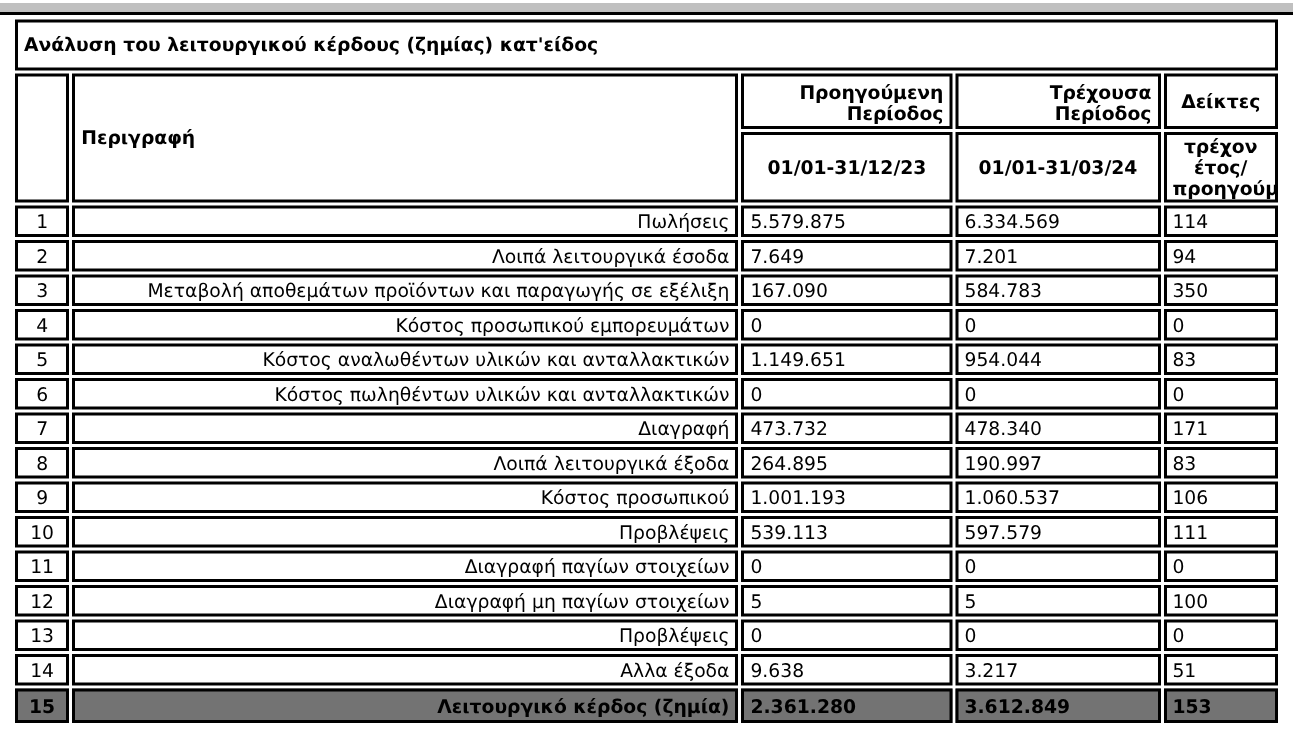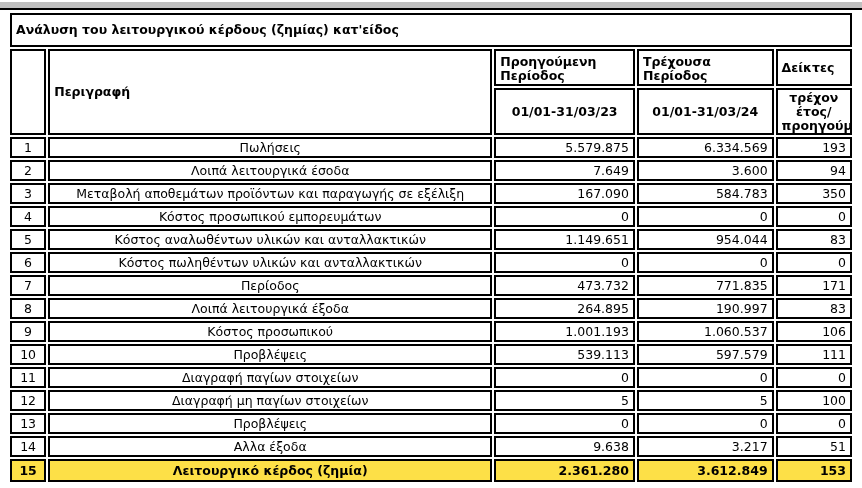--- a/index.html
+++ b/index.html
@@ -58,27 +58,28 @@
   .title-cell {
     height: 34px;
     text-align: left;
     font-weight: bold;
     font-size: 13.5px;
   }
 
   
   .hdr-period {
     height: 37px;
-    text-align: left;
+    text-align: right;
     font-weight: bold;
     font-size: 13px;
     vertical-align: top;
     padding-top: 2px !important;
   }
   .hdr-deiktes {
+    text-align: center;
     font-weight: bold;
     font-size: 13px;
     vertical-align: middle;
   }
   .hdr-desc {
     font-weight: bold;
     font-size: 13px;
     vertical-align: middle;
   }
   .hdr-dates {
@@ -99,31 +100,30 @@
   }
   .hdr-blank-idx { }
 
   
   tr.datarow td { height: 21px; }
   .idx {
     text-align: center;
     font-size: 12.5px;
   }
   .desc {
-    text-align: center;
+    text-align: right;
     font-size: 12.5px;
   }
   .num {
-    text-align: right;
     font-size: 12.5px;
   }
   .green { background: #ccffcc; }
   tr.total td {
     font-weight: bold;
-    background: #fde047;
+    background: #737373;
     height: 23px;
   }
 </style>
 </head>
 <body>
 
 <div class="topbar"></div>
 
 <div class="sheet">
   <table class="grid">
@@ -139,38 +139,38 @@
         <td class="title-cell" colspan="5">Ανάλυση του λειτουργικού κέρδους (ζημίας) κατ'είδος</td>
       </tr>
       <tr>
         <td class="hdr-blank-idx" rowspan="2"></td>
         <td class="hdr-desc" rowspan="2">Περιγραφή</td>
         <td class="hdr-period">Προηγούμενη Περίοδος</td>
         <td class="hdr-period">Τρέχουσα Περίοδος</td>
         <td class="hdr-deiktes">Δείκτες</td>
       </tr>
       <tr>
-        <td class="hdr-dates">01/01-31/03/23</td>
+        <td class="hdr-dates">01/01-31/12/23</td>
         <td class="hdr-dates">01/01-31/03/24</td>
         <td class="hdr-small">τρέχον έτος/προηγούμενο</td>
       </tr>
     </tbody>
     <tbody id="rows-body">
         <tr class="datarow">
           <td class="idx">1</td>
           <td class="desc">Πωλήσεις</td>
           <td class="num green">5.579.875</td>
           <td class="num green">6.334.569</td>
-          <td class="num">193</td>
+          <td class="num">114</td>
         </tr>
         <tr class="datarow">
           <td class="idx">2</td>
           <td class="desc">Λοιπά λειτουργικά έσοδα</td>
           <td class="num green">7.649</td>
-          <td class="num green">3.600</td>
+          <td class="num green">7.201</td>
           <td class="num">94</td>
         </tr>
         <tr class="datarow">
           <td class="idx">3</td>
           <td class="desc">Μεταβολή αποθεμάτων προϊόντων και παραγωγής σε εξέλιξη</td>
           <td class="num green">167.090</td>
           <td class="num green">584.783</td>
           <td class="num">350</td>
         </tr>
         <tr class="datarow">
@@ -189,23 +189,23 @@
         </tr>
         <tr class="datarow">
           <td class="idx">6</td>
           <td class="desc">Κόστος πωληθέντων υλικών και ανταλλακτικών</td>
           <td class="num green">0</td>
           <td class="num green">0</td>
           <td class="num">0</td>
         </tr>
         <tr class="datarow">
           <td class="idx">7</td>
-          <td class="desc">Περίοδος</td>
+          <td class="desc">Διαγραφή</td>
           <td class="num green">473.732</td>
-          <td class="num green">771.835</td>
+          <td class="num green">478.340</td>
           <td class="num">171</td>
         </tr>
         <tr class="datarow">
           <td class="idx">8</td>
           <td class="desc">Λοιπά λειτουργικά έξοδα</td>
           <td class="num green">264.895</td>
           <td class="num green">190.997</td>
           <td class="num">83</td>
         </tr>
         <tr class="datarow">

